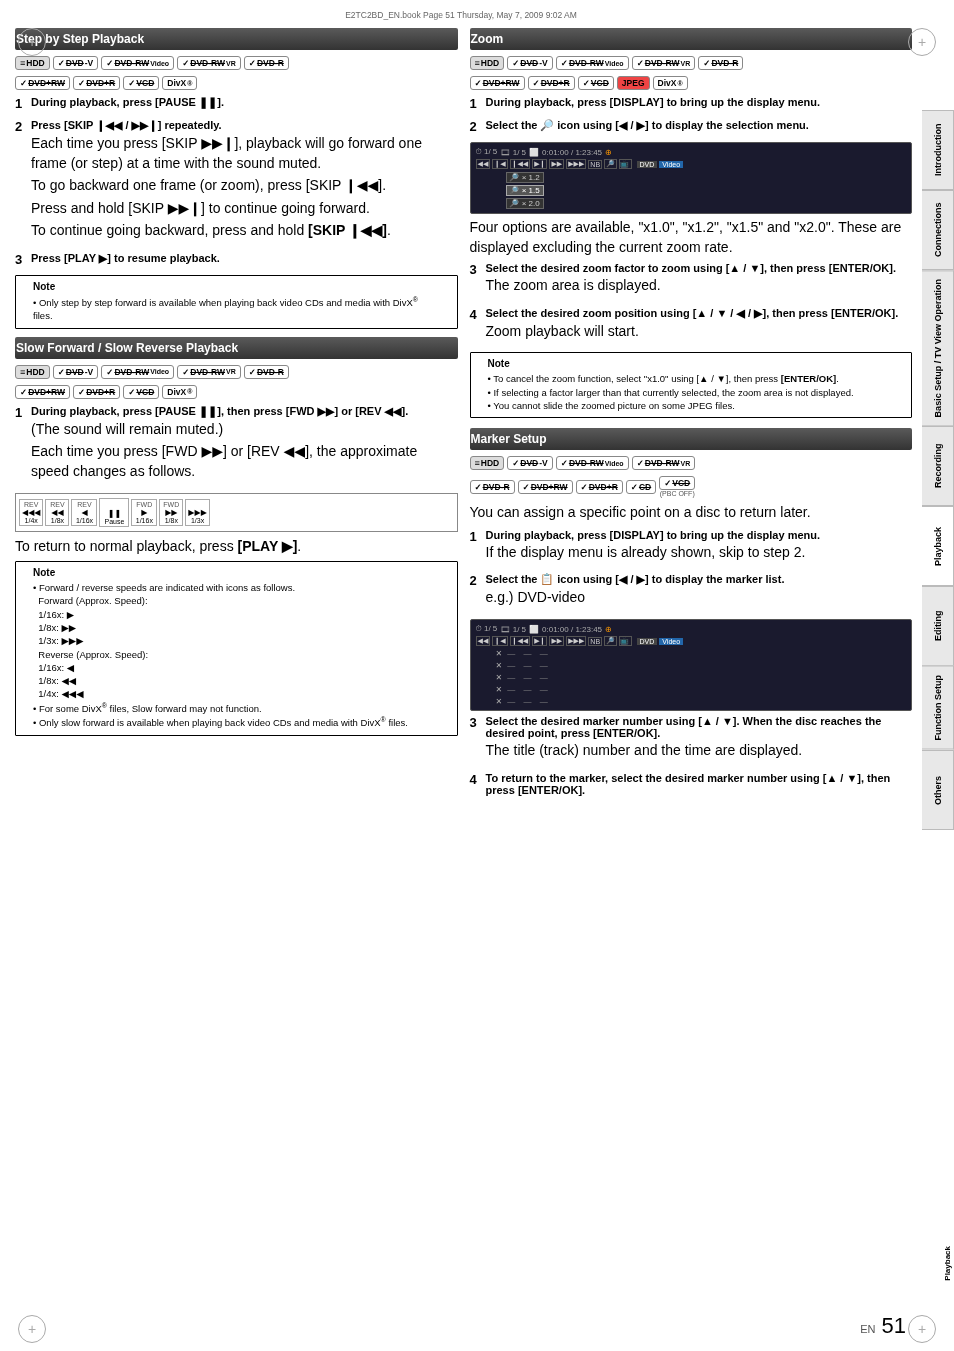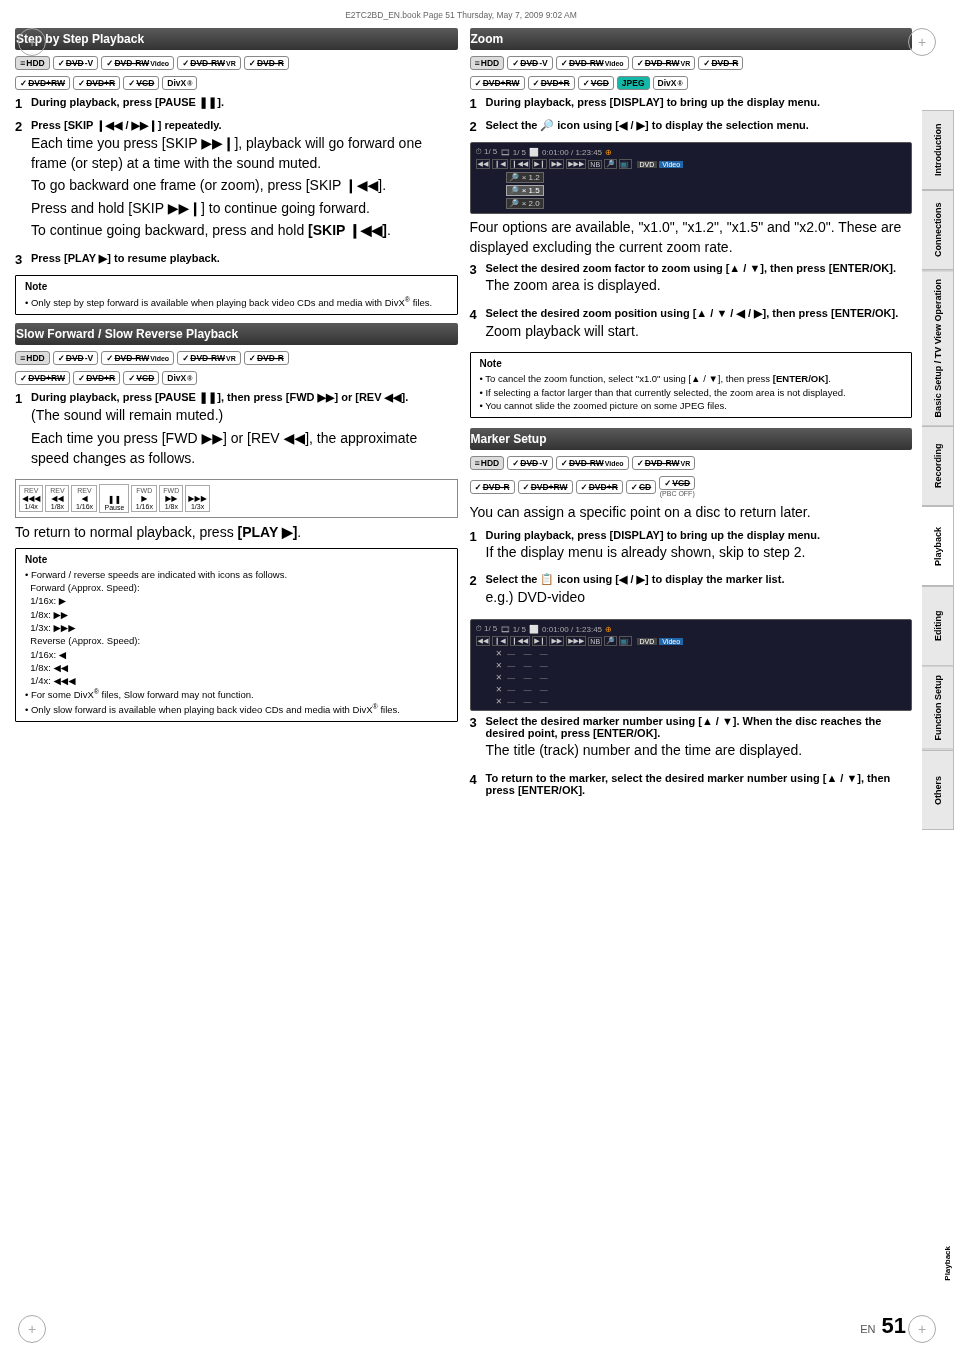--- a/index.html
+++ b/index.html
@@ -122,21 +122,21 @@
 
     .device-badge.hdd { background: #ddd; }
     .device-badge.dvdv { background: #fff; }
     .device-badge.dvdrw-video { background: #fff; }
     .device-badge.dvdrw-vr { background: #fff; }
     .device-badge.dvdr { background: #fff; }
     .device-badge.dvdplusrw { background: #fff; }
     .device-badge.dvdplusr { background: #fff; }
     .device-badge.vcd { background: #fff; }
     .device-badge.divx { background: #fff; }
-    .device-badge.jpeg { background: #14b8a6; }
+    .device-badge.jpeg { background: #ef4444; }
     .device-badge.cd { background: #fff; }
 
     
     .strike { text-decoration: line-through; }
 
     
     .step-block {
       margin-bottom: 8px;
     }
 
@@ -164,21 +164,21 @@
 
     .step-body {
       font-size: 14px;
       line-height: 1.4;
       margin-bottom: 3px;
     }
 
     
     .note-box {
       border: 1px solid #000;
-      padding: 5px 9px;
+      padding: 5px 17px;
       margin: 5px 0;
       border-radius: 1px;
     }
 
     .note-title {
       font-weight: bold;
       font-size: 10px;
       margin-bottom: 3px;
     }
 
@@ -187,21 +187,21 @@
       line-height: 1.4;
     }
 
     .en-label {
       color: #555;
       font-size: 11px;
     }
 
     .page-num {
       font-size: 22px;
-      font-weight: bold;
+      font-weight: normal;
     }
 
     
     .tab-playback {
       background: #fff;
       font-weight: bold;
     }
 
     
     sup { font-size: 7px; }

